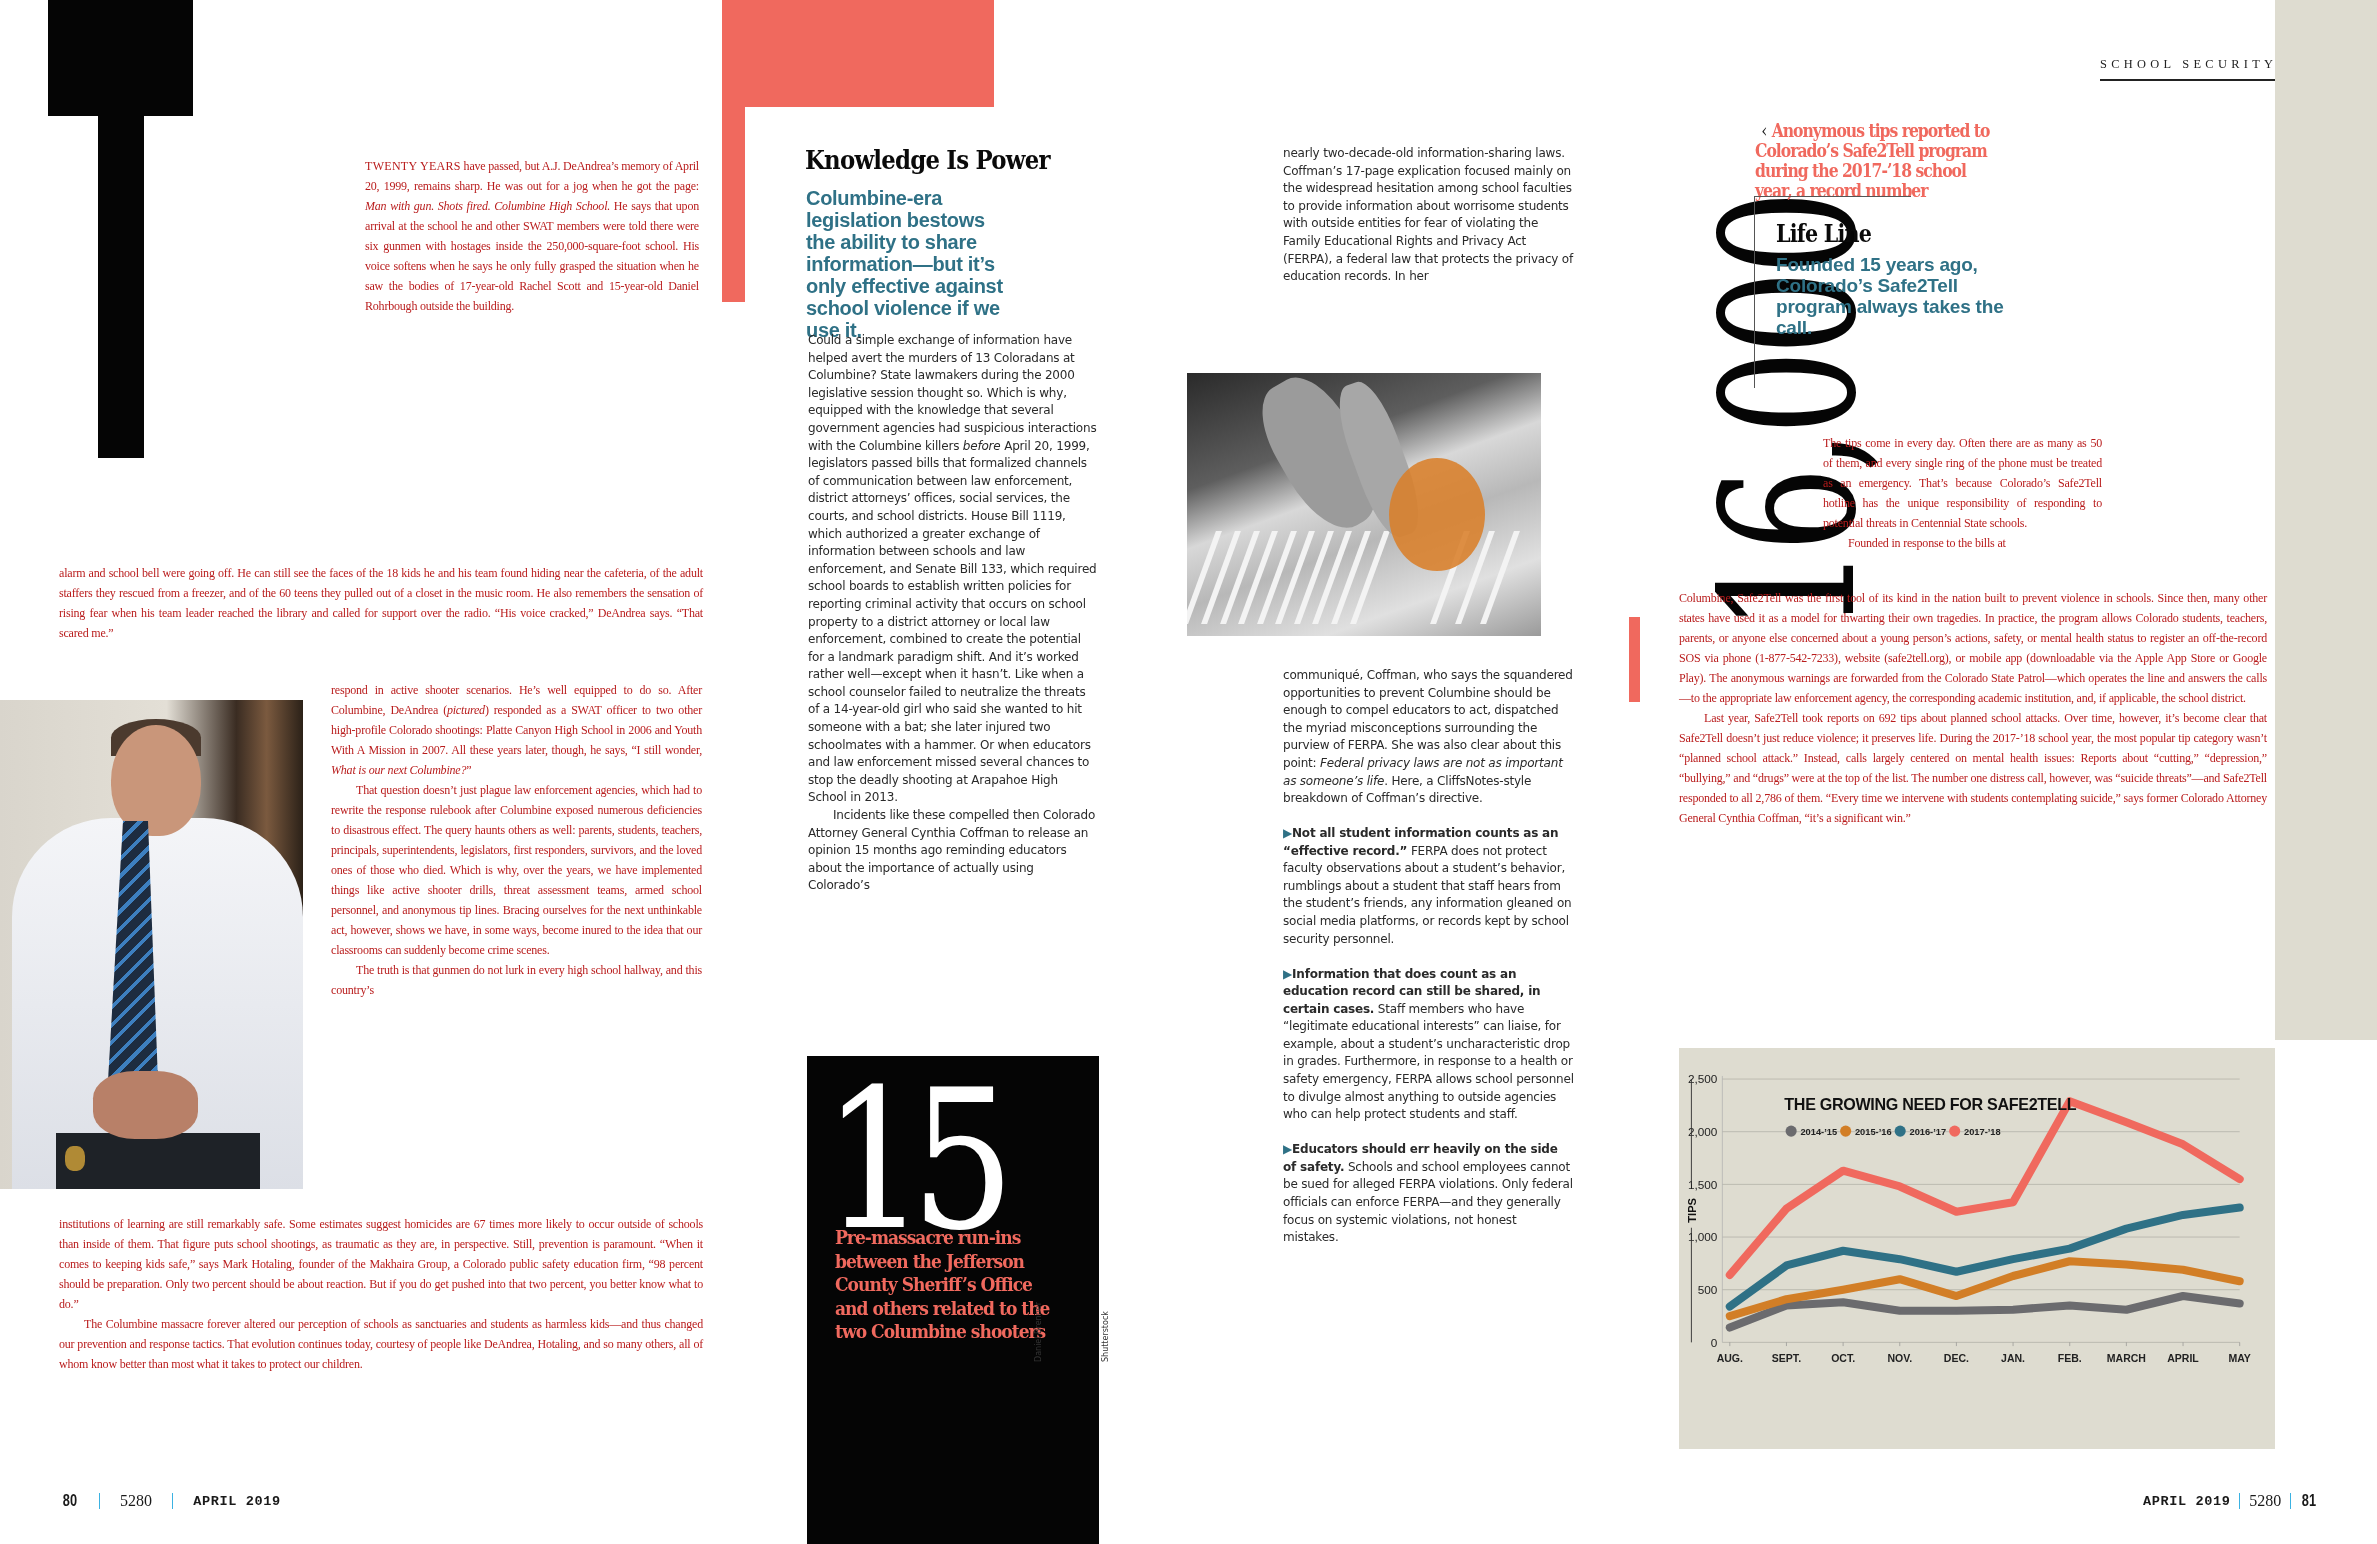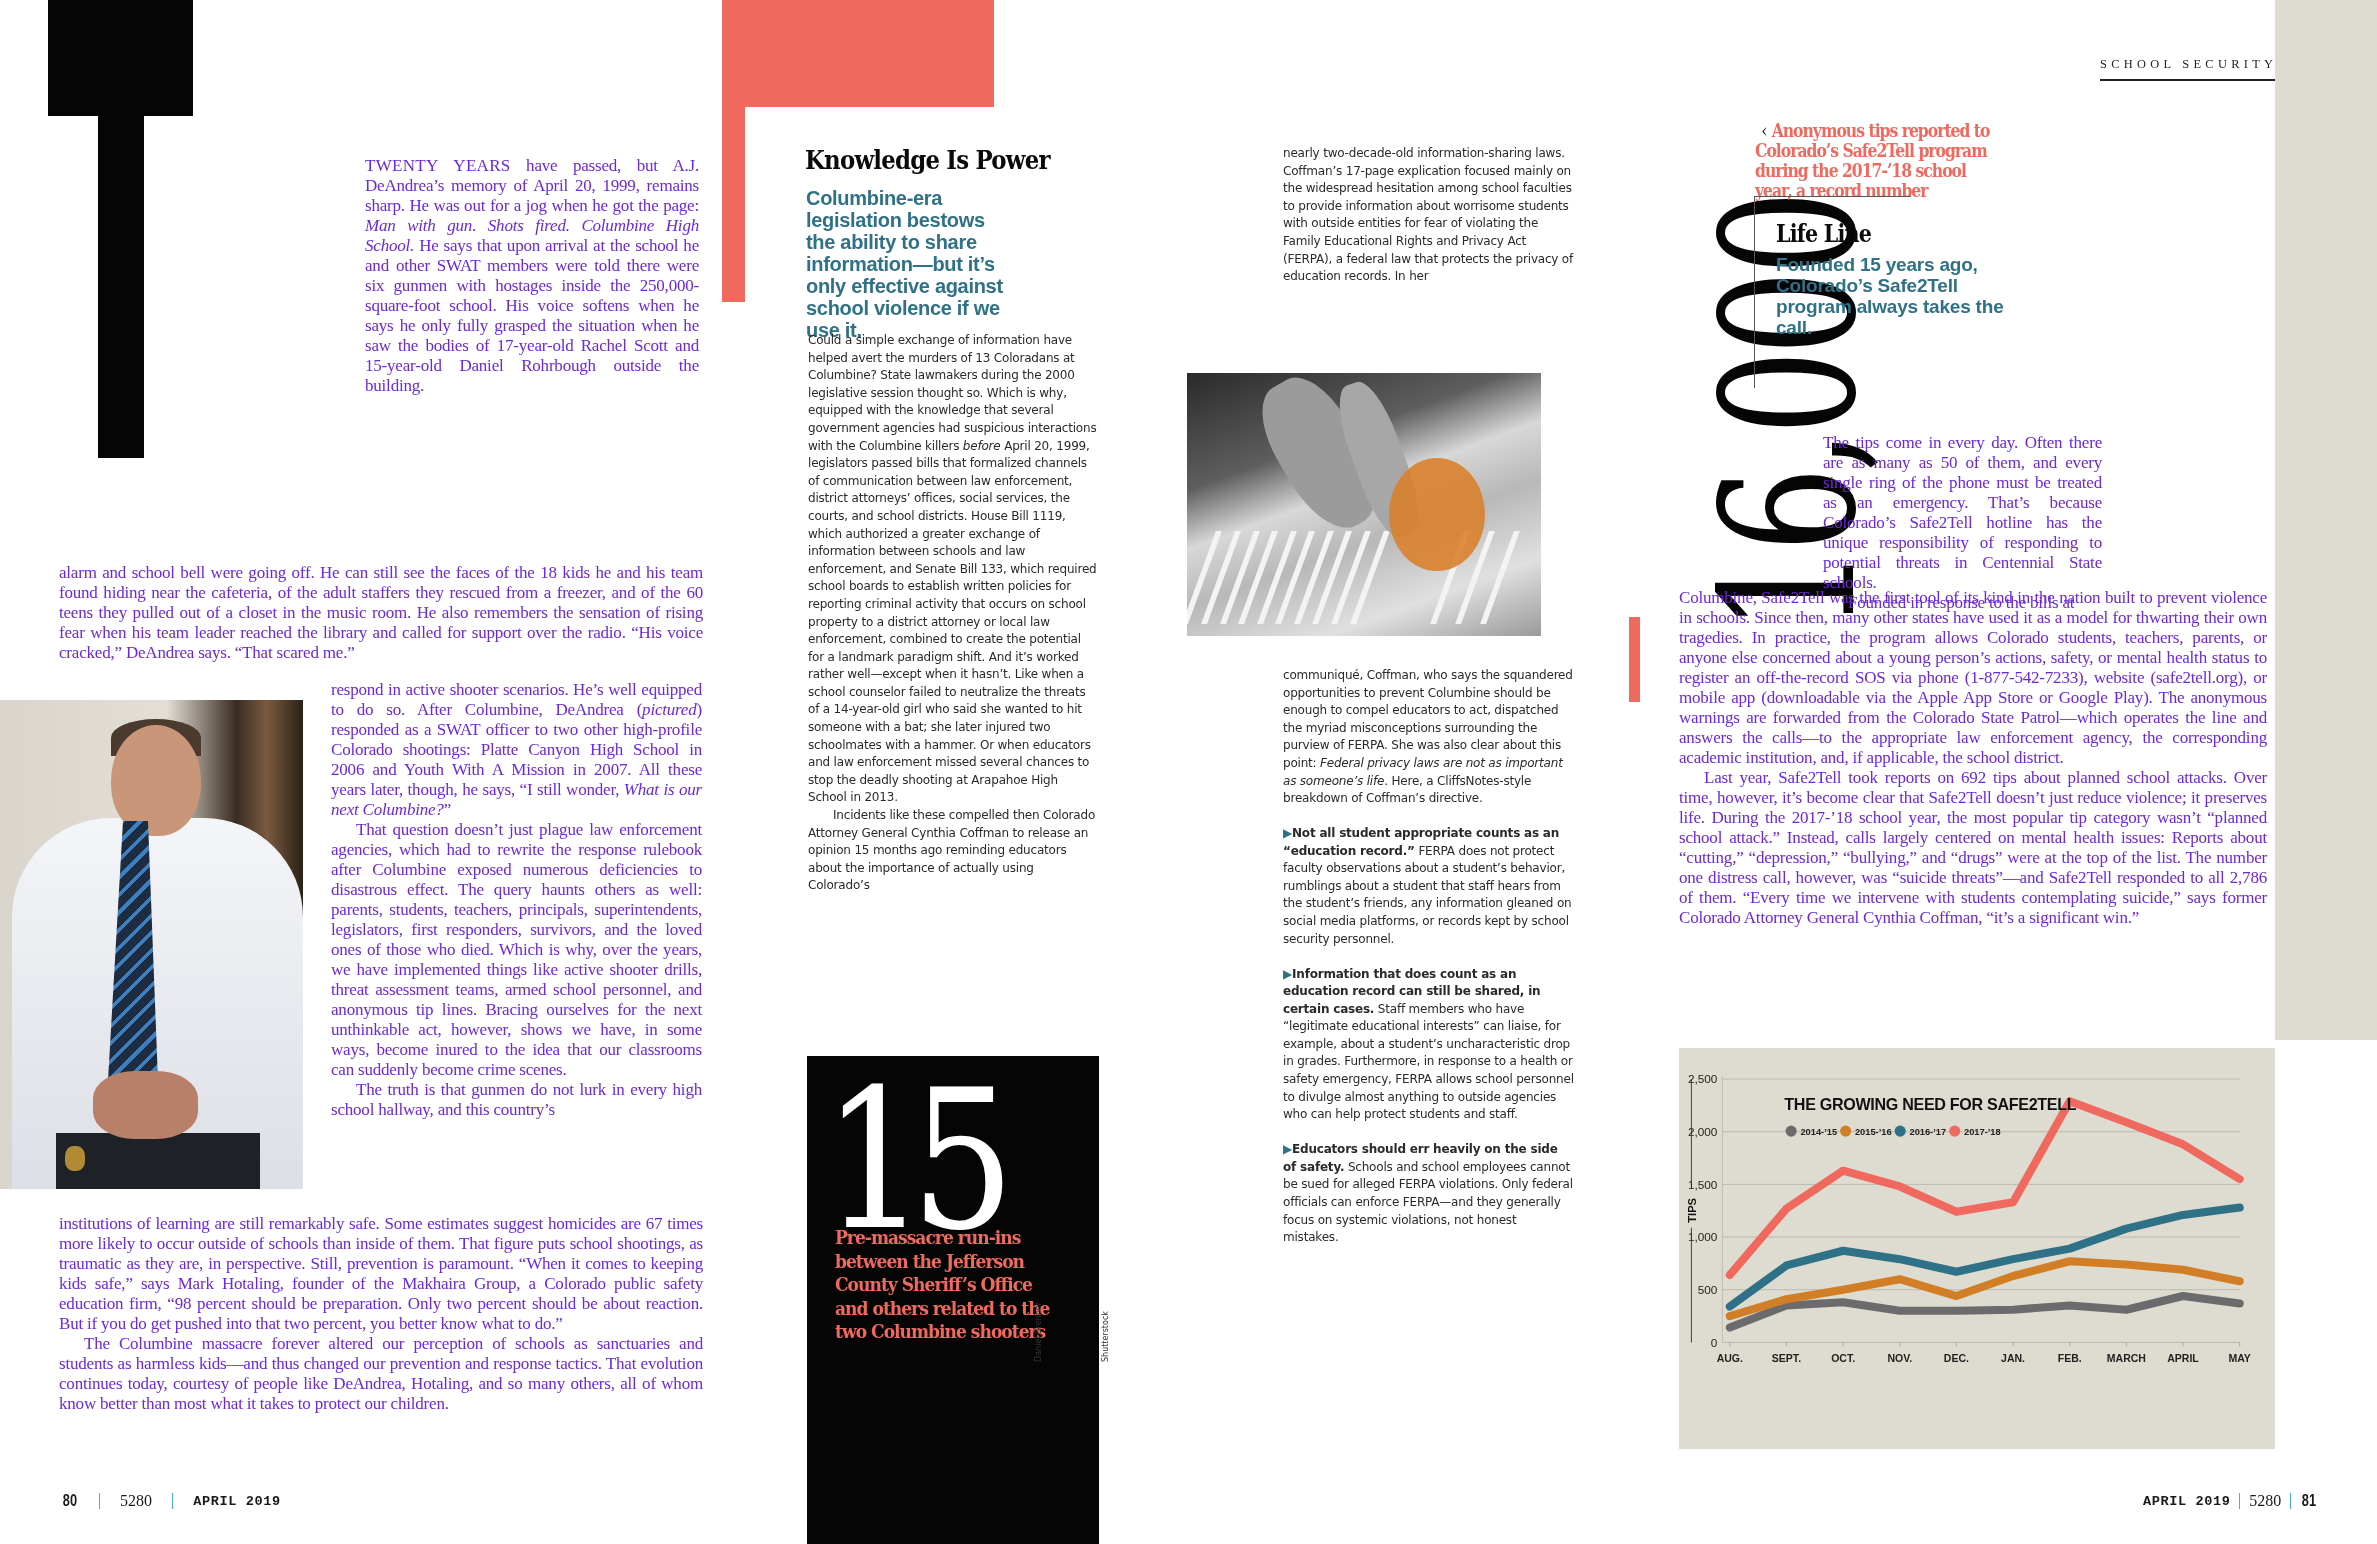--- a/index.html
+++ b/index.html
@@ -3,21 +3,21 @@
 <meta charset="utf-8">
 <style>
   html, body { margin: 0; padding: 0; }
   body { width: 2377px; height: 1544px; position: relative; overflow: hidden; background: #ffffff; font-family: "Liberation Serif", serif; color: #1a1a1a; }
   .abs { position: absolute; }
 
   
   .dropcap-t { left: 48px; top: 0; width: 145px; height: 458px; }
   .dropcap-t .bar { position: absolute; background: #050505; }
 
-  .serif-body { font-family: "Liberation Serif", serif; font-size: 17px; line-height: 20px; color: #6d28d9; text-align: justify; letter-spacing: -0.2px; }
+  .serif-body { font-family: "Liberation Serif", serif; font-size: 12px; line-height: 20px; color: #b91c1c; text-align: justify; letter-spacing: -0.2px; }
   .serif-body p { margin: 0; }
   .serif-body .indent { text-indent: 25px; }
   .smallcaps { font-variant: small-caps; letter-spacing: 0.3px; }
 
   
   .lead-col { left: 365px; top: 156px; width: 334px; }
   .wide-col { left: 59px; width: 644px; }
   .right-narrow { left: 331px; width: 371px; }
 
   .photo-officer { left: 0; top: 700px; width: 303px; height: 489px; background: linear-gradient(90deg,#d9d5cc 0%, #e3dfd6 55%, #3a2c22 78%, #7b5a3f 88%, #2b2118 100%); overflow: hidden; }
@@ -165,21 +165,21 @@
     <div class="folder" style="left:260px;"></div>
     <div class="folder" style="left:285px;"></div>
     <div class="folder" style="left:310px;"></div>
   <div class="hand1"></div>
     <div class="hand2"></div>
   <div class="orange"></div>
 </div>
 
 <div class="abs sans-body mid-col-c">
   <p><span>communiqué, Coffman, who says the squandered opportunities to prevent Columbine should be enough to compel educators to act, dispatched the myriad misconceptions surrounding the purview of FERPA. She was also clear about this point: </span><i>Federal privacy laws are not as important as someone’s life</i><span>. Here, a CliffsNotes-style breakdown of Coffman’s directive.</span></p>
-  <p class="bullet"><span class="tri">▶</span><b>Not all student appropriate counts as an “education record.”</b><span> FERPA does not protect faculty observations about a student’s behavior, rumblings about a student that staff hears from the student’s friends, any information gleaned on social media platforms, or records kept by school security personnel.</span></p>
+  <p class="bullet"><span class="tri">▶</span><b>Not all student information counts as an “effective record.”</b><span> FERPA does not protect faculty observations about a student’s behavior, rumblings about a student that staff hears from the student’s friends, any information gleaned on social media platforms, or records kept by school security personnel.</span></p>
   <p class="bullet"><span class="tri">▶</span><b>Information that does count as an education record can still be shared, in certain cases.</b><span> Staff members who have “legitimate educational interests” can liaise, for example, about a student’s uncharacteristic drop in grades. Furthermore, in response to a health or safety emergency, FERPA allows school personnel to divulge almost anything to outside agencies who can help protect students and staff.</span></p>
   <p class="bullet"><span class="tri">▶</span><b>Educators should err heavily on the side of safety.</b><span> Schools and school employees cannot be sued for alleged FERPA violations. Only federal officials can enforce FERPA—and they generally focus on systemic violations, not honest mistakes.</span></p>
 </div>
 
 <div class="abs black-box"></div>
 <div class="abs fifteen">15</div>
 <div class="abs fifteen-caption">Pre-massacre run-ins between the Jefferson County Sheriff’s Office and others related to the two Columbine shooters</div>
 
 <div class="abs credit credit-daniel">Daniel Brenner</div>
 <div class="abs credit credit-shutter">Shutterstock</div>

